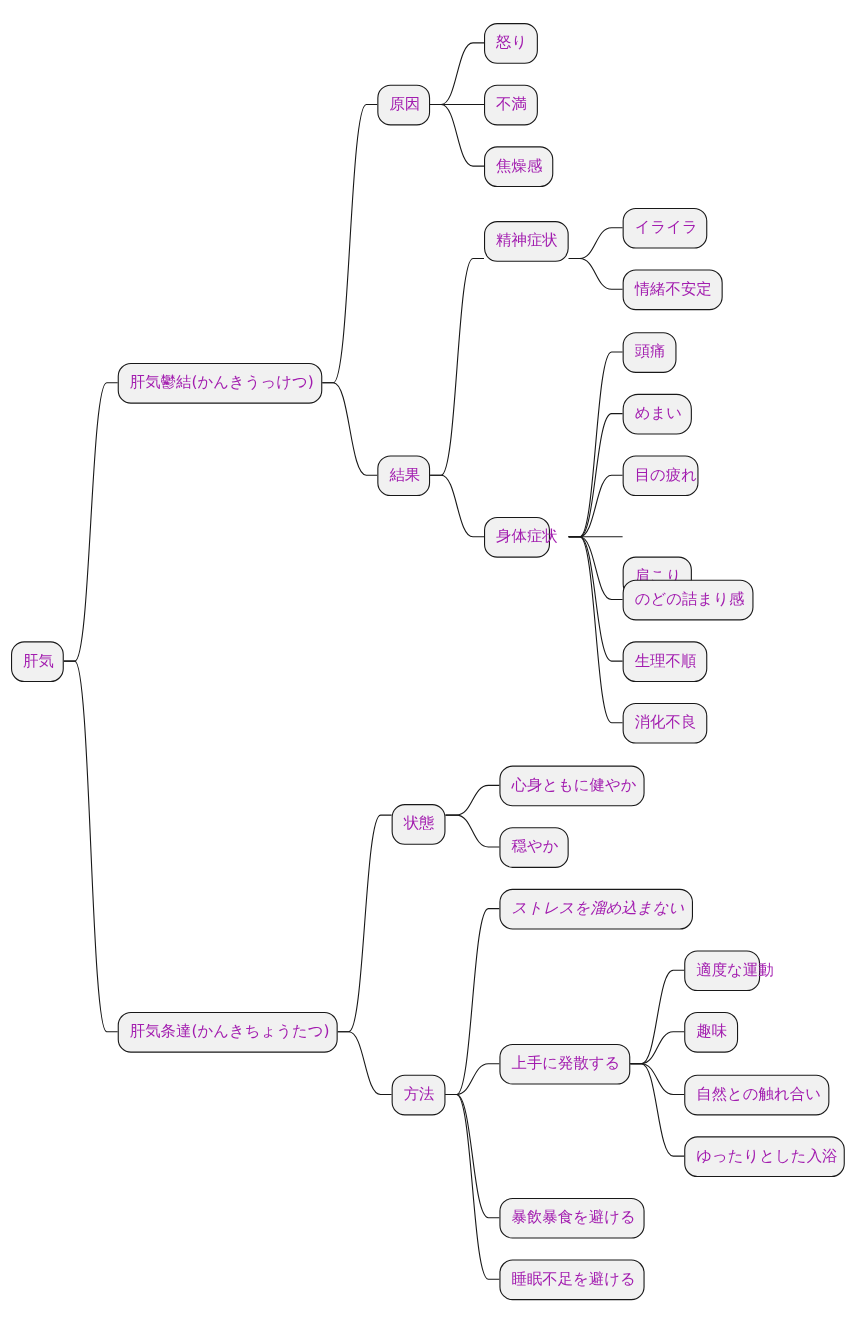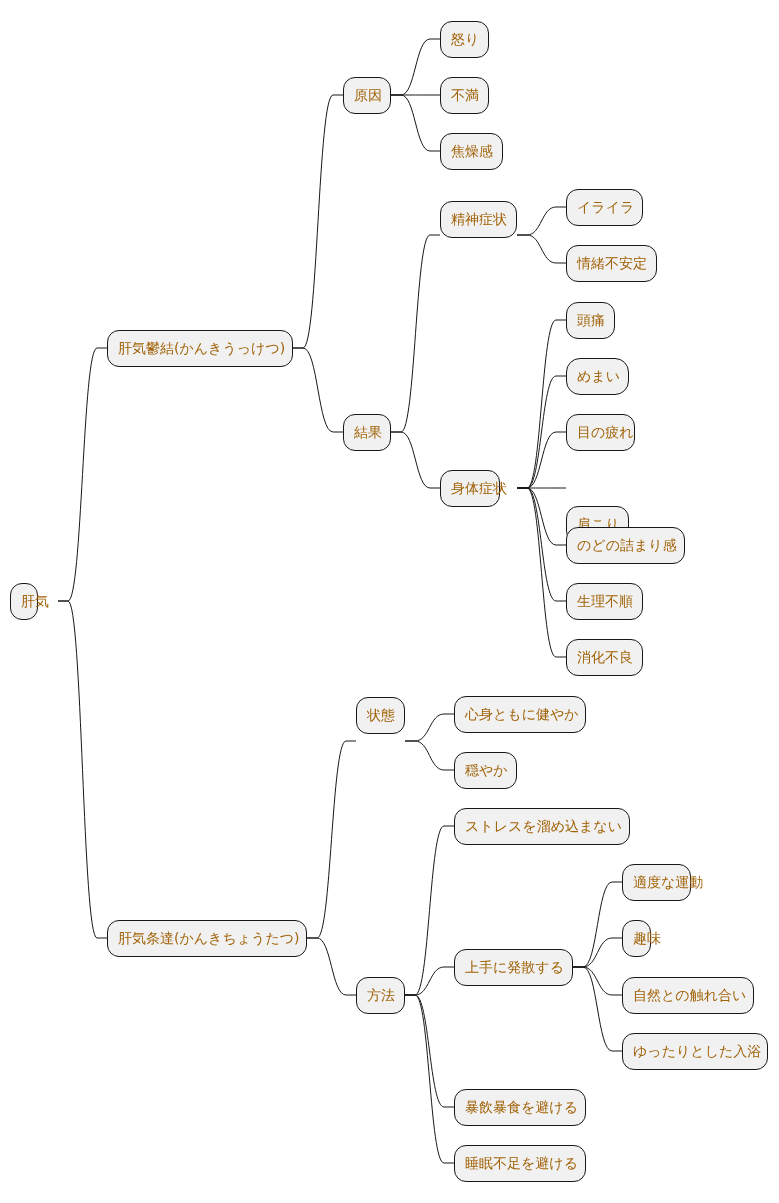--- a/index.html
+++ b/index.html
@@ -2,21 +2,21 @@
 <html><head>
 <meta charset="utf-8">
 <style>
   html, body { margin:0; padding:0; background:#ffffff; }
   body { width:779px; height:1203px; position:relative; overflow:hidden;
          font-family:"DejaVu Sans","Liberation Sans",sans-serif; }
   #edges { position:absolute; left:0; top:0; width:779px; height:1203px; }
   #edges path { fill:none; stroke:#181818; stroke-width:1; }
   .node { position:absolute; box-sizing:border-box; height:37px;
           background:#f1f1f1; border:1.5px solid #181818; border-radius:12px;
-          font-size:14px; color:#a16207; line-height:34px; text-align:center;
+          font-size:14px; color:#a21caf; line-height:34px; text-align:center;
           white-space:nowrap; padding:0 10px; }
 </style>
 </head>
 <body>
 
 <svg id="edges" xmlns="http://www.w3.org/2000/svg">
     <path d="M58,601 L68,601 C82.5,601 82.5,348 97,348 L107,348"></path>
     <path d="M293,348 L303,348 C318,348 318,95 333,95 L343,95"></path>
     <path d="M391,95 L401,95 C415.5,95 415.5,39 430,39 L440,39"></path>
     <path d="M391,95 L401,95 C415.5,95 415.5,95 430,95 L440,95"></path>
@@ -41,44 +41,44 @@
     <path d="M405,995 L415,995 C429.5,995 429.5,826 444,826 L454,826"></path>
     <path d="M405,995 L415,995 C429.5,995 429.5,967 444,967 L454,967"></path>
     <path d="M573,967 L583,967 C597.5,967 597.5,882 612,882 L622,882"></path>
     <path d="M573,967 L583,967 C597.5,967 597.5,938 612,938 L622,938"></path>
     <path d="M573,967 L583,967 C597.5,967 597.5,995 612,995 L622,995"></path>
     <path d="M573,967 L583,967 C597.5,967 597.5,1051 612,1051 L622,1051"></path>
     <path d="M405,995 L415,995 C429.5,995 429.5,1107 444,1107 L454,1107"></path>
     <path d="M405,995 L415,995 C429.5,995 429.5,1163 444,1163 L454,1163"></path>
   </svg>
 <div id="map">
-    <div class="node" style="left: 10px; top: 582.5px; width: 28px;">肝気</div>
+    <div class="node" style="left: 10px; top: 582.5px; width: 48px;">肝気</div>
     <div class="node" style="left: 107px; top: 329.5px; width: 186px;">肝気鬱結(かんきうっけつ)</div>
     <div class="node" style="left: 343px; top: 76.5px; width: 48px;">原因</div>
     <div class="node" style="left: 440px; top: 20.5px; width: 49px;">怒り</div>
     <div class="node" style="left: 440px; top: 76.5px; width: 49px;">不満</div>
     <div class="node" style="left: 440px; top: 132.5px; width: 63px;">焦燥感</div>
     <div class="node" style="left: 343px; top: 413.5px; width: 48px;">結果</div>
     <div class="node" style="left: 440px; top: 201px; width: 77px;">精神症状</div>
     <div class="node" style="left: 566px; top: 188.5px; width: 77px;">イライラ</div>
     <div class="node" style="left: 566px; top: 244.5px; width: 91px;">情緒不安定</div>
     <div class="node" style="left: 440px; top: 469.5px; width: 60px;">身体症状</div>
     <div class="node" style="left: 566px; top: 301.5px; width: 49px;">頭痛</div>
     <div class="node" style="left: 566px; top: 357.5px; width: 63px; border-radius: 14px;">めまい</div>
     <div class="node" style="left: 566px; top: 413.5px; width: 69px;">目の疲れ</div>
     <div class="node" style="left: 566px; top: 469.5px; width: 63px; margin-top: 36px;">肩こり</div>
     <div class="node" style="left: 566px; top: 526.5px; width: 119px;">のどの詰まり感</div>
     <div class="node" style="left: 566px; top: 582.5px; width: 77px;">生理不順</div>
     <div class="node" style="left: 566px; top: 638.5px; width: 77px;">消化不良</div>
     <div class="node" style="left: 107px; top: 919.5px; width: 200px;">肝気条達(かんきちょうたつ)</div>
-    <div class="node" style="left: 356px; top: 697px; width: 49px;">状態</div>
+    <div class="node" style="left: 356px; top: 731px; width: 49px;">状態</div>
     <div class="node" style="left: 454px; top: 695.5px; width: 132px;">心身ともに健やか</div>
     <div class="node" style="left: 454px; top: 751.5px; width: 63px;">穏やか</div>
     <div class="node" style="left: 356px; top: 976.5px; width: 49px;">方法</div>
-    <div class="node" style="left: 454px; top: 807.5px; width: 176px;">ストレスを溜め込まない</div>
+    <div class="node" style="left: 454px; top: 807.5px; width: 176px; font-style: italic;">ストレスを溜め込まない</div>
     <div class="node" style="left: 454px; top: 948.5px; width: 119px;">上手に発散する</div>
     <div class="node" style="left: 622px; top: 863.5px; width: 69px;">適度な運動</div>
-    <div class="node" style="left: 622px; top: 919.5px; width: 29px;">趣味</div>
+    <div class="node" style="left: 622px; top: 919.5px; width: 49px;">趣味</div>
     <div class="node" style="left: 622px; top: 976.5px; width: 132px; text-align: right;">自然との触れ合い</div>
     <div class="node" style="left: 622px; top: 1032.5px; width: 146px;">ゆったりとした入浴</div>
     <div class="node" style="left: 454px; top: 1088.5px; width: 132px;">暴飲暴食を避ける</div>
     <div class="node" style="left: 454px; top: 1144.5px; width: 132px;">睡眠不足を避ける</div>
   </div>
 
 </body></html>

